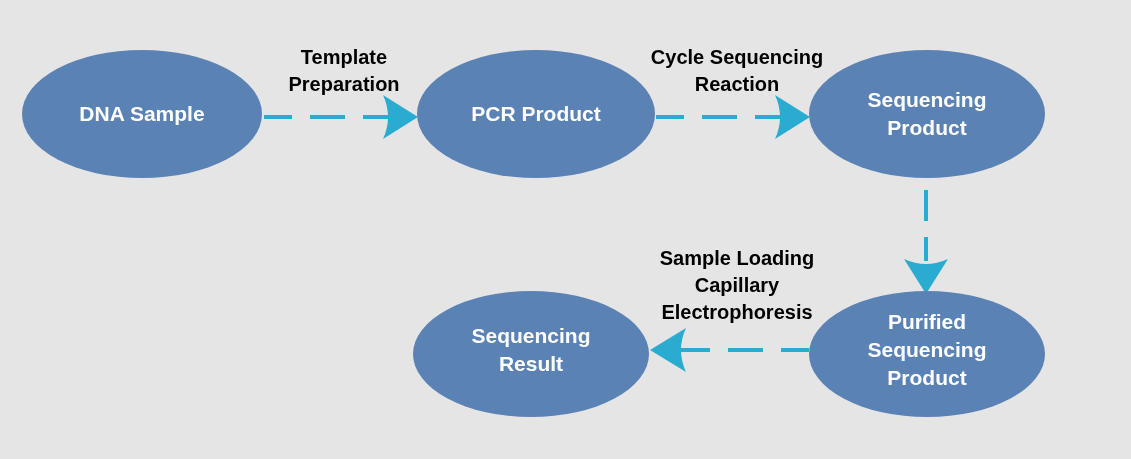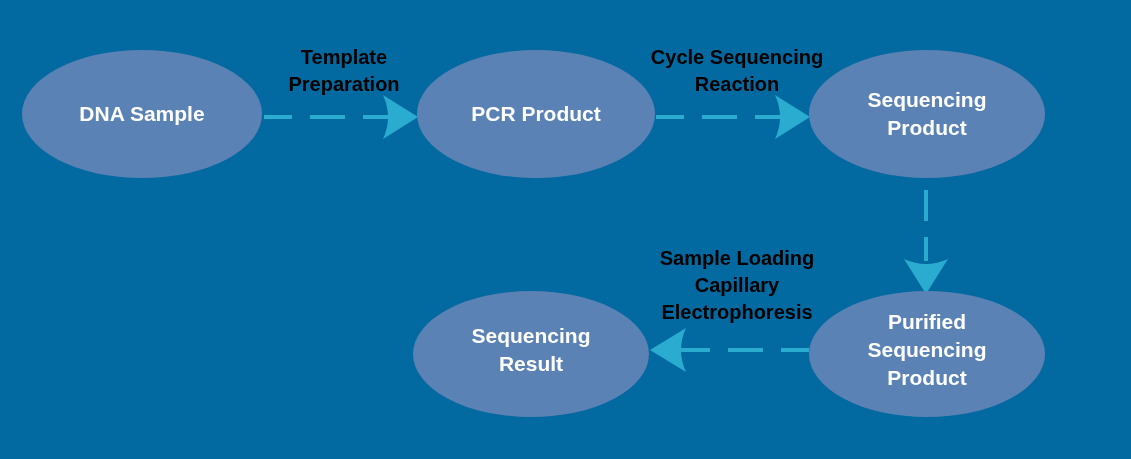--- a/index.html
+++ b/index.html
@@ -8,21 +8,21 @@
     padding: 0;
     background: #ffffff;
   }
   body {
     font-family: "Liberation Sans", sans-serif;
   }
   #diagram-canvas {
     position: relative;
     width: 1131px;
     height: 459px;
-    background: #0369a1;
+    background: #e5e5e5;
     overflow: hidden;
   }
   #flow-svg {
     position: absolute;
     top: 0;
     left: 0;
     width: 1131px;
     height: 459px;
   }
   .node-ellipse {

